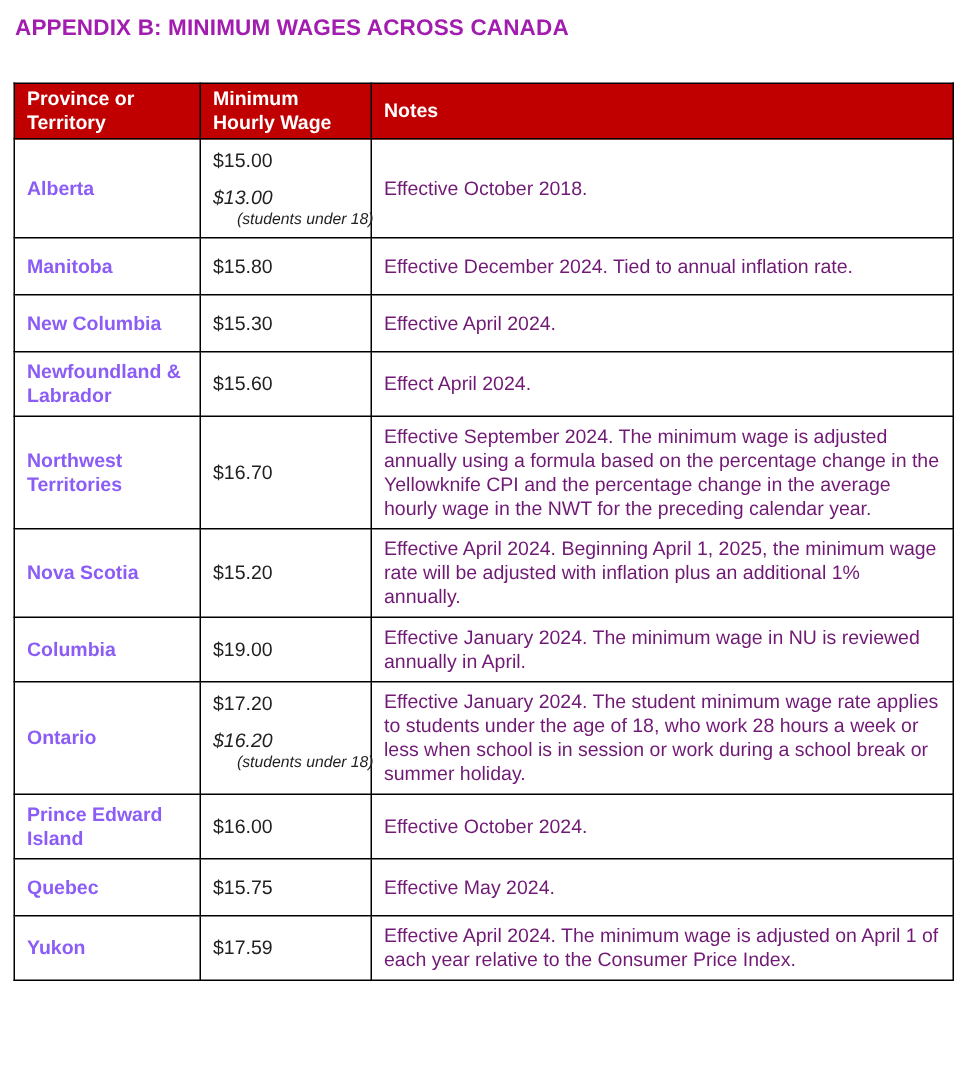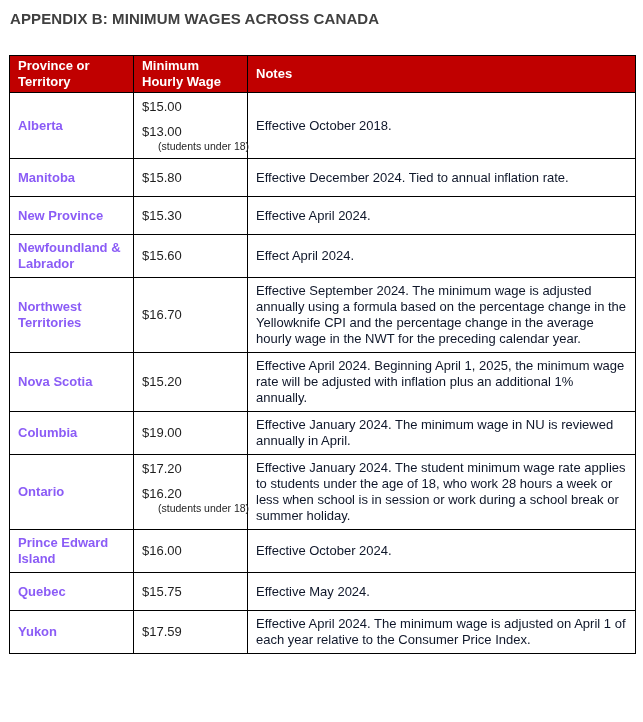--- a/index.html
+++ b/index.html
@@ -20,21 +20,21 @@
     width: 643px;
     height: 722px;
     padding: 8px 9px;
     background: #ffffff;
     overflow: hidden;
   }
   .page-title {
     font-size: 15px;
     line-height: 18px;
     font-weight: 700;
-    color: #404040;
+    color: #a21caf;
     margin: 2px 0 0 1px;
     letter-spacing: 0.1px;
   }
   table.wage-table {
     border-collapse: collapse;
     table-layout: fixed;
     width: 626px;
     margin-top: 27px;
   }
   col.c-province { width: 124px; }
@@ -61,28 +61,28 @@
     height: 38px;
   }
   td.col-province {
     font-weight: 700;
     color: #8b5cf6;
   }
   td.col-wage.two {
     vertical-align: top;
     padding-top: 6px;
   }
-  .wage2-wrap { margin-top: 9px; }
+  .wage2-wrap { margin-top: 9px; font-style: italic; }
   .wage2-note {
     font-size: 10.5px;
     line-height: 13px;
     white-space: nowrap;
     margin-left: 16px;
   }
-  td.col-notes { color: #0f172a; }
+  td.col-notes { color: #701a75; }
 </style>
 </head>
 <body>
 
 <div class="page">
   <h1 class="page-title">APPENDIX B: MINIMUM WAGES ACROSS CANADA</h1>
 
   <table class="wage-table">
     <colgroup>
       <col class="c-province">
@@ -113,21 +113,21 @@
   <tr>
     <td class="col-province">Manitoba</td>
     <td class="col-wage">
       <div class="wage1">$15.80</div>
 
     </td>
     <td class="col-notes">Effective December 2024. Tied to annual inflation rate.</td>
   </tr>
 
   <tr>
-    <td class="col-province">New Province</td>
+    <td class="col-province">New Columbia</td>
     <td class="col-wage">
       <div class="wage1">$15.30</div>
 
     </td>
     <td class="col-notes">Effective April 2024.</td>
   </tr>
 
   <tr>
     <td class="col-province">Newfoundland &amp; Labrador</td>
     <td class="col-wage">

